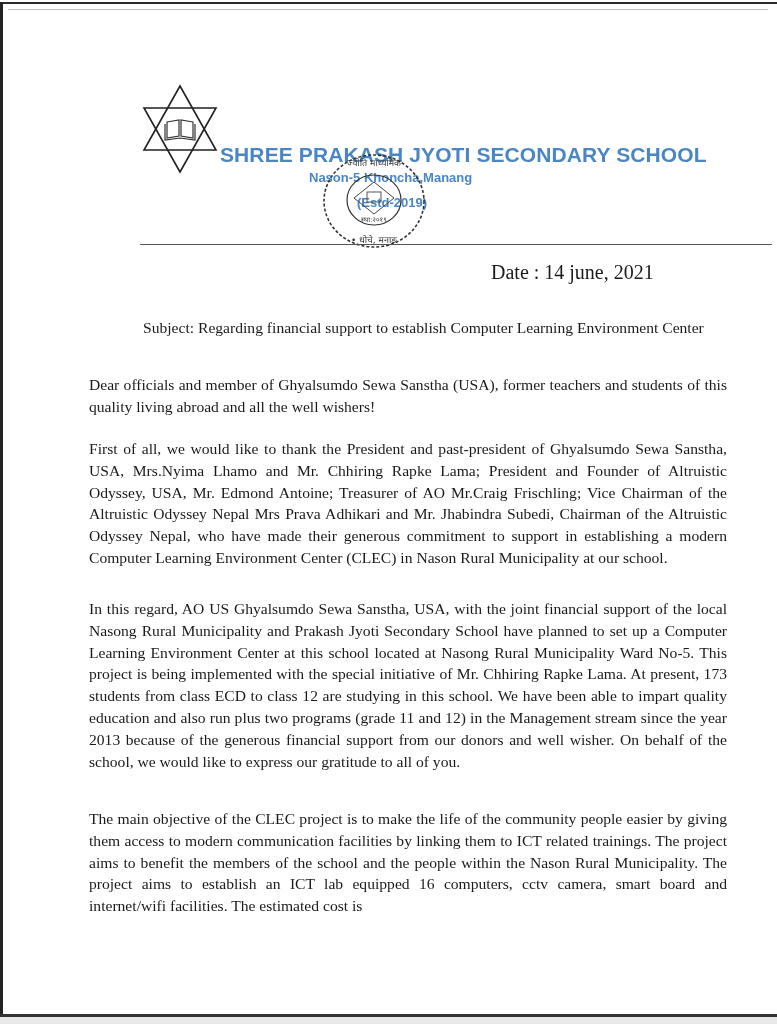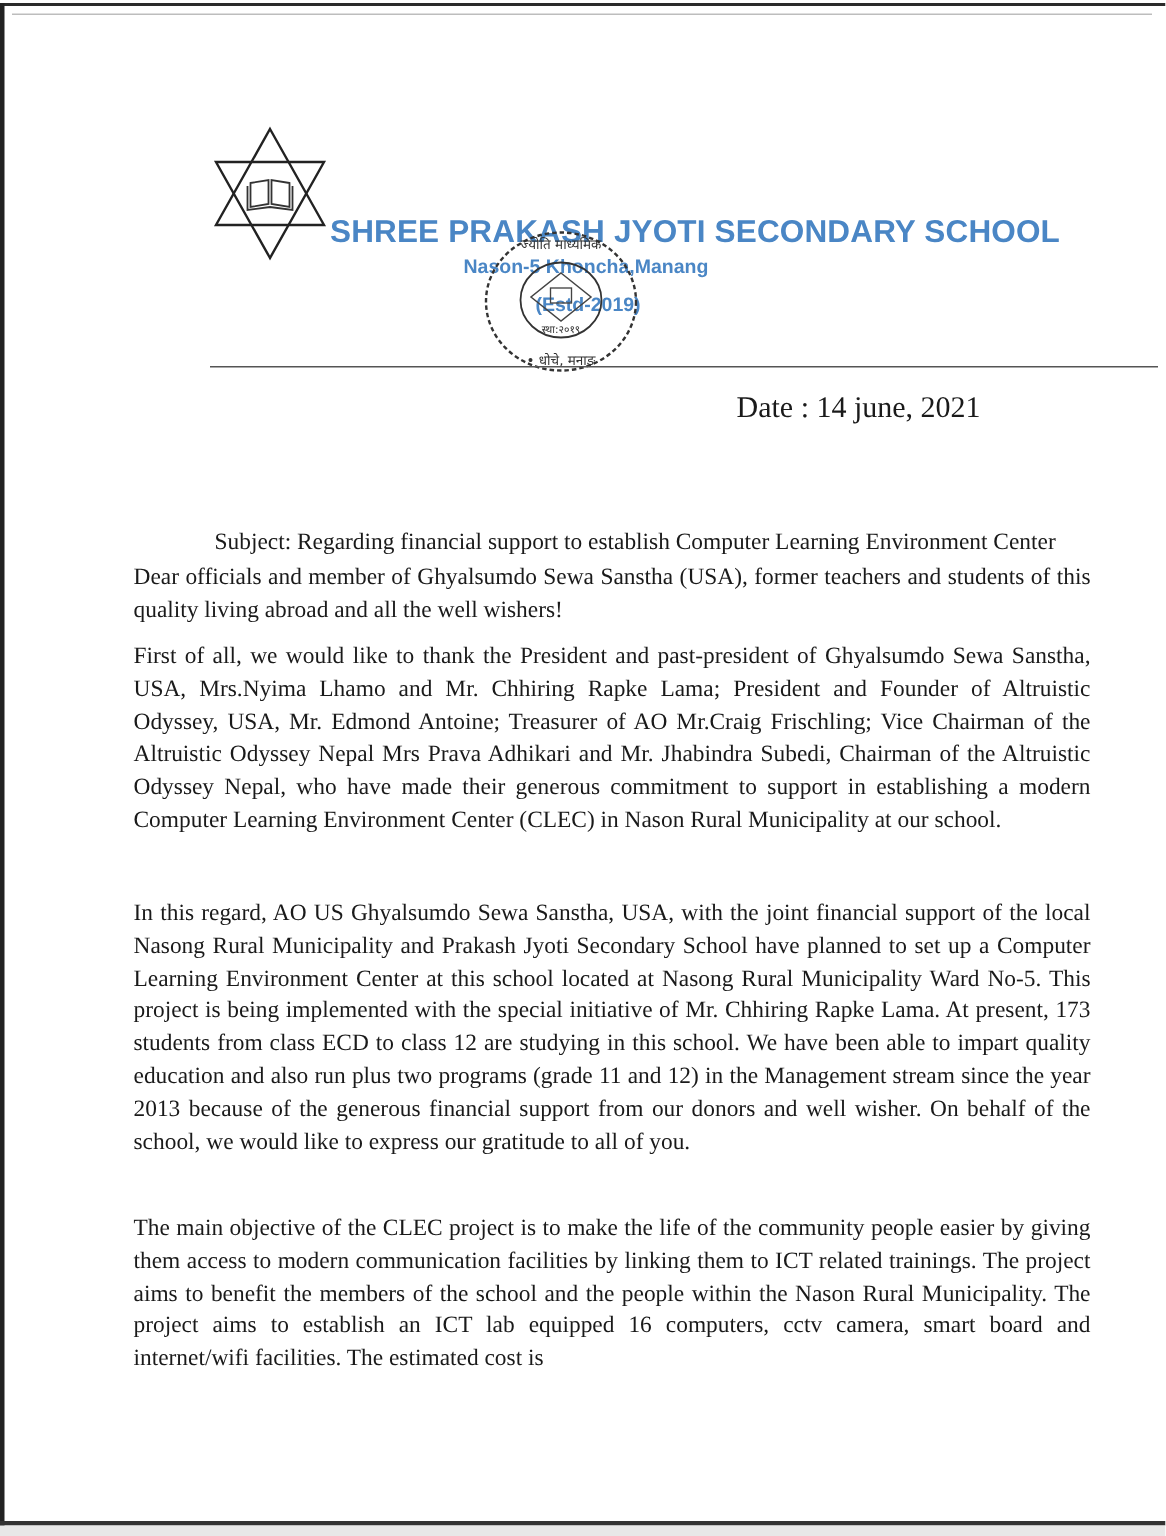--- a/index.html
+++ b/index.html
@@ -35,23 +35,23 @@
 
   .date {
     position: absolute; left: 491px; top: 261px;
     font-size: 20px; white-space: nowrap;
   }
   .body-text {
     position: absolute; left: 89px; width: 638px;
     font-size: 15.6px; line-height: 21.8px; text-align: justify;
     margin: 0;
   }
-  .subject { top: 317px; text-indent: 55px; left: 88px; margin-top: 34px; }
+  .subject { top: 317px; text-indent: 55px; left: 88px; }
   .salutation { top: 374px; }
-  .p1 { top: 427px; }
+  .p1 { top: 438px; }
   .p2 { top: 598px; }
   .p3 { top: 808px; }
 </style>
 </head>
 <body>
 
 <div class="scan-top"></div>
 <div class="scan-top2"></div>
 <div class="scan-left"></div>
 <div class="scan-bottom"></div>

